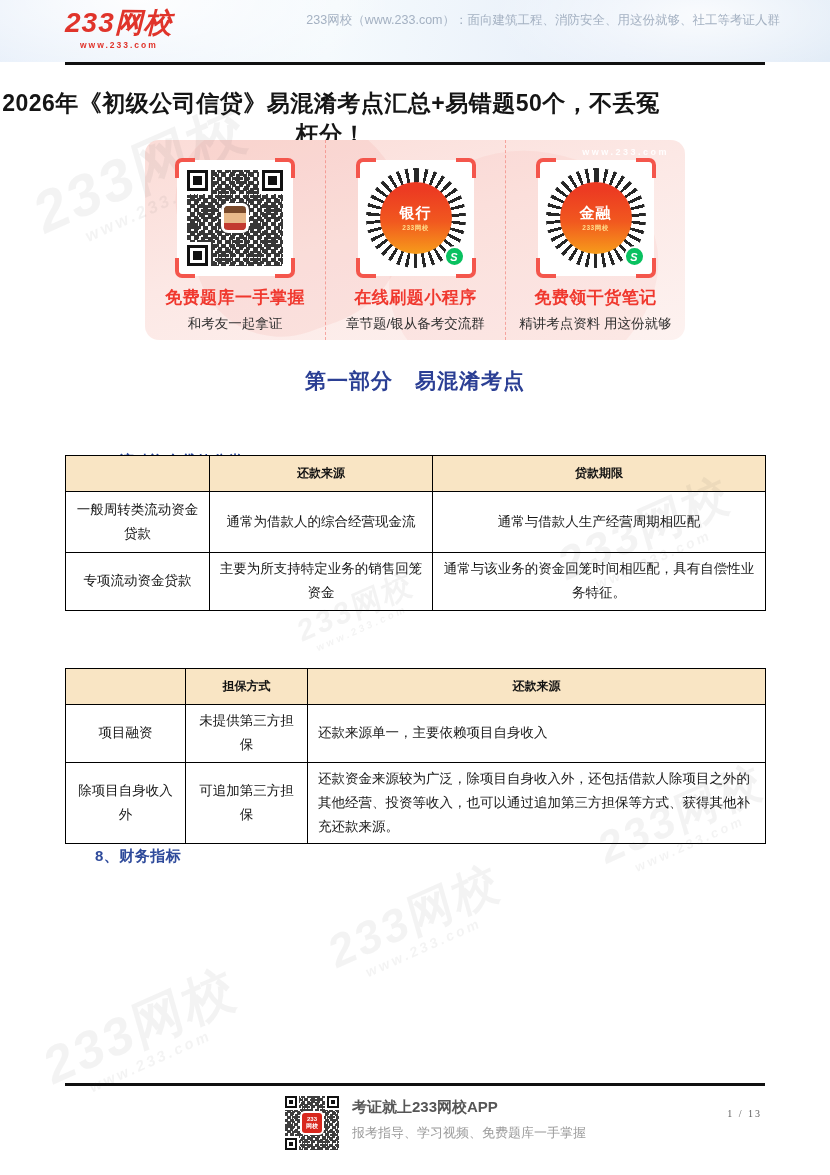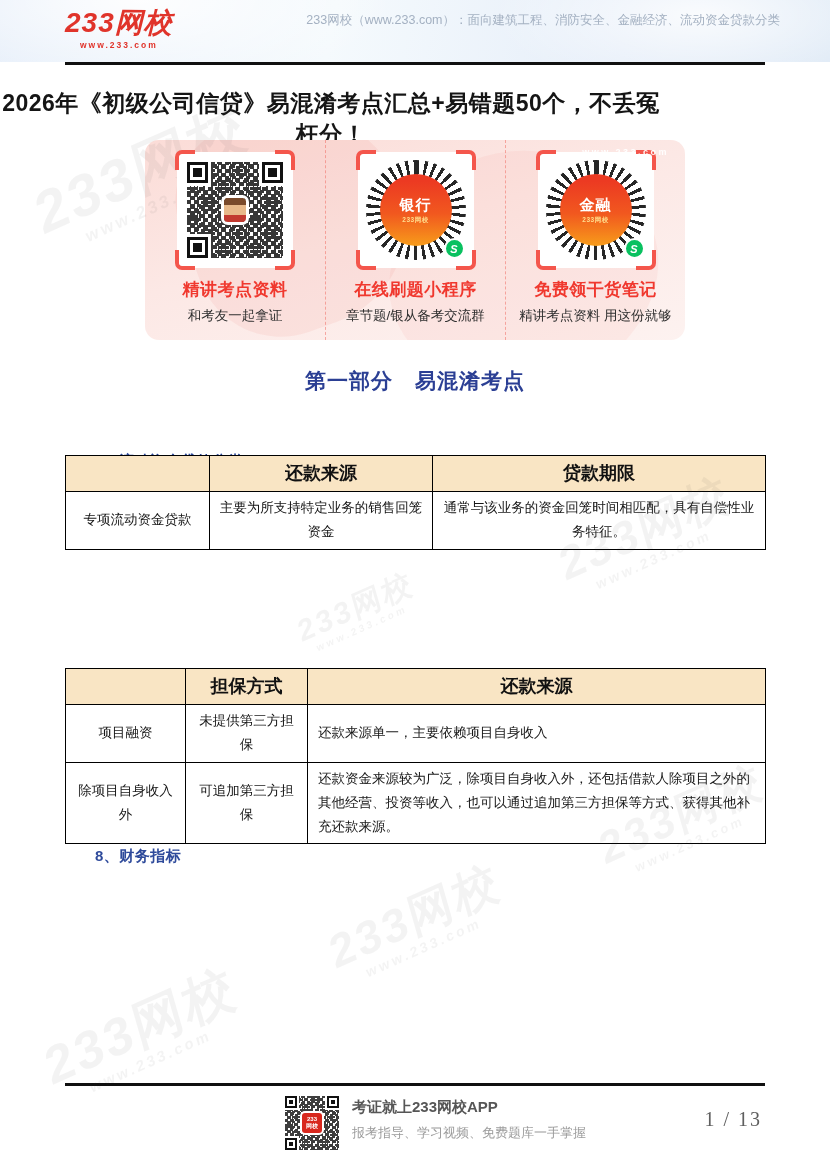--- a/index.html
+++ b/index.html
@@ -27,21 +27,21 @@
   
   .panel { position:absolute; left:145px; top:140px; width:540px; height:200px; border-radius:14px;
     background:linear-gradient(165deg,#fbdcd7 0%,#fce8e5 45%,#fdf2f0 100%); overflow:hidden; }
   .panel-blob1 { position:absolute; left:40px; top:-30px; width:220px; height:220px; border-radius:40% 60% 55% 45%;
     background:rgba(243,148,138,.13); transform:rotate(-20deg); }
   .panel-blob2 { position:absolute; right:30px; top:10px; width:260px; height:240px; border-radius:55% 45% 60% 40%;
     background:rgba(243,148,138,.10); transform:rotate(15deg); }
   .panel-wm { position:absolute; right:16px; top:7px; font-size:9px; font-weight:700;
     letter-spacing:2.5px; color:rgba(255,255,255,.95); z-index:3; }
   .panel-cols { position:absolute; left:0; top:0; width:540px; height:200px; display:flex; z-index:2; }
-  .pcol { width:180px; display:flex; flex-direction:column; align-items:center; padding-top:12px; position:relative; }
+  .pcol { width:180px; display:flex; flex-direction:column; align-items:center; padding-top:20px; position:relative; }
   .pcol + .pcol { border-left:1px dashed rgba(240,110,100,.55); }
   .pcol-label { margin-top:10px; font-size:17px; font-weight:800; color:#f0382e; letter-spacing:.5px; }
   .pcol-desc { margin-top:6px; font-size:13.5px; color:#2f2f2f; }
 
   
   .qr-frame { position:relative; width:116px; height:116px; background:#fff; border-radius:10px; }
   .br { position:absolute; width:20px; height:20px; border:4px solid #f4564c; }
   .br-tl { left:-2px; top:-2px; border-right:none; border-bottom:none; border-top-left-radius:7px; }
   .br-tr { right:-2px; top:-2px; border-left:none; border-bottom:none; border-top-right-radius:7px; }
   .br-bl { left:-2px; bottom:-2px; border-right:none; border-top:none; border-bottom-left-radius:7px; }
@@ -78,41 +78,41 @@
     color:#2b3f94; letter-spacing:1px; }
   .num-heading { position:absolute; left:95px; font-size:15px; font-weight:800; color:#2e4a9b; letter-spacing:.5px; }
   .nh1 { top:408px;margin-top:44px; } .nh2 { top:635px; } .nh3 { top:847px; }
 
   
   table.ctab { position:absolute; left:65px; border-collapse:collapse; table-layout:fixed; width:700px;
     font-family:"Liberation Serif","DejaVu Serif",serif; font-size:13.5px; color:#161616; }
   .t1 { top:455px; } .t2 { top:668px; }
   table.ctab td { border:1.2px solid #000; text-align:center; vertical-align:middle; padding:4px 8px; line-height:1.8; }
   table.ctab tr.thead td { background:#f9e5c4; font-family:"Liberation Sans","DejaVu Sans",sans-serif;
-    font-size:18px; font-weight:800; color:#111; height:36px; line-height:1.3; }
+    font-size:12px; font-weight:800; color:#111; height:36px; line-height:1.3; }
   .t1 tr.r1 td { height:61px; } .t1 tr.r2 td { height:57px; }
   .t2 tr.r1 td { height:37px; } .t2 tr.r2 td { height:80px; }
   .t2 td.left { text-align:left; padding-left:10px;margin-top:34px; }
 
   
   .rule-bottom { position:absolute; left:65px; top:1083px; width:700px; height:3px; background:#101010; }
   .f-qr { position:absolute; left:285px; top:1096px; width:54px; height:54px; background:#fff; }
   .f-qr-pat { position:absolute; inset:0; background:
       repeating-conic-gradient(#2a2a2a 0% 25%, transparent 0% 50%) 0 0 / 5px 5px,
       repeating-conic-gradient(#2a2a2a 0% 25%, transparent 0% 50%) 2px 2px / 7px 7px; opacity:.9; }
   .f-finder { position:absolute; width:12px; height:12px; border:2px solid #111; background:#fff;
     box-shadow:0 0 0 2px #fff; display:flex; align-items:center; justify-content:center; }
   .f-finder::after { content:""; width:4px; height:4px; background:#111; }
   .f-badge { position:absolute; left:50%; top:50%; transform:translate(-50%,-50%); width:20px; height:20px;
     background:#d8281e; border-radius:3px; box-shadow:0 0 0 2px #fff; color:#fff; font-size:6px; font-weight:800;
     display:flex; flex-direction:column; align-items:center; justify-content:center; line-height:1.1; }
   .f-app-title { position:absolute; left:352px; top:1098px; font-size:15px; font-weight:800; color:#565656; }
   .f-app-desc { position:absolute; left:352px; top:1124px; font-size:13px; color:#9b9b9b; }
   .f-page { position:absolute; right:68px; top:1108px; font-family:"Liberation Serif","DejaVu Serif",serif;
-    font-size:20px; color:#5f5f5f; letter-spacing:2px; }
+    font-size:10px; color:#5f5f5f; letter-spacing:2px; }
 
   
   .wm { position:absolute; transform:rotate(-24deg) skewX(-8deg); text-align:center;
     color:#3a3a3a; opacity:.055; font-weight:800; pointer-events:none; line-height:1; z-index:1; }
   .wm .wm-big { letter-spacing:3px; }
   .wm .wm-small { letter-spacing:3px; margin-top:2px; font-weight:700; }
   .wm1 { left:30px; top:140px; } .wm1 .wm-big { font-size:58px; } .wm1 .wm-small { font-size:17px; }
   .wm2 { left:555px; top:505px; } .wm2 .wm-big { font-size:46px; } .wm2 .wm-small { font-size:14px; }
   .wm3 { left:295px; top:592px; } .wm3 .wm-big { font-size:30px; } .wm3 .wm-small { font-size:10px; }
   .wm4 { left:595px; top:792px; } .wm4 .wm-big { font-size:44px; } .wm4 .wm-small { font-size:13px; }
@@ -123,21 +123,21 @@
 <body>
 
 <div class="page">
 
   <div class="hdr">
     <div class="logo">
       <div class="logo-main">233网校</div>
       <div class="logo-sub">www.233.com</div>
     </div>
     <div class="tagline">
-      <div>233网校（www.233.com）：面向建筑工程、消防安全、金融经济、流动资金贷款分类</div>
+      <div>233网校（www.233.com）：面向建筑工程、消防安全、用这份就够、社工等考证人群</div>
     </div>
   </div>
   <div class="rule-top"></div>
 
   <div class="doc-title">2026年《初级公司信贷》易混淆考点汇总+易错题50个，不丢冤枉分！</div>
 
   <div class="wm wm1">
     <div class="wm-big">233网校</div>
     <div class="wm-small">www.233.com</div>
   </div>
@@ -173,21 +173,21 @@
           <span class="br br-tl"></span>
           <span class="br br-tr"></span>
           <span class="br br-bl"></span>
           <span class="br br-br"></span>
           <div class="qr-sq"></div>
           <div class="finder f-tl" style="left:10px;top:10px;"></div>
           <div class="finder f-tr" style="right:10px;top:10px;"></div>
           <div class="finder f-bl" style="left:10px;bottom:10px;"></div>
           <div class="qr-avatar"></div>
         </div>
-        <div class="pcol-label">精讲考点资料</div>
+        <div class="pcol-label">免费题库一手掌握</div>
         <div class="pcol-desc">和考友一起拿证</div>
       </div>
 
       <div class="pcol">
         <div class="qr-frame">
           <span class="br br-tl"></span>
           <span class="br br-tr"></span>
           <span class="br br-bl"></span>
           <span class="br br-br"></span>
           <div class="qr-round"></div>
@@ -229,20 +229,25 @@
         <col style="width:144px">
         <col style="width:223px">
         <col style="width:333px">
       </colgroup>
     <tbody>
         <tr class="thead">
       <td></td>
       <td>还款来源</td>
       <td>贷款期限</td>
     </tr>
+    <tr class="r1">
+      <td>一般周转类流动资金贷款</td>
+      <td>通常为借款人的综合经营现金流</td>
+      <td>通常与借款人生产经营周期相匹配</td>
+    </tr>
     <tr class="r2">
       <td>专项流动资金贷款</td>
       <td>主要为所支持特定业务的销售回笼资金</td>
       <td>通常与该业务的资金回笼时间相匹配，具有自偿性业务特征。</td>
     </tr>
   </tbody>
     </table>
 
   <table class="ctab t2">
     <colgroup>

